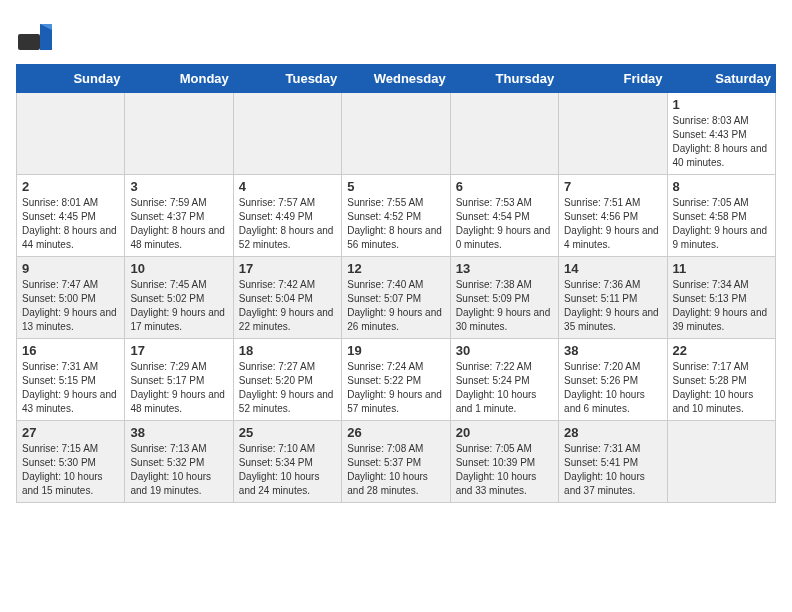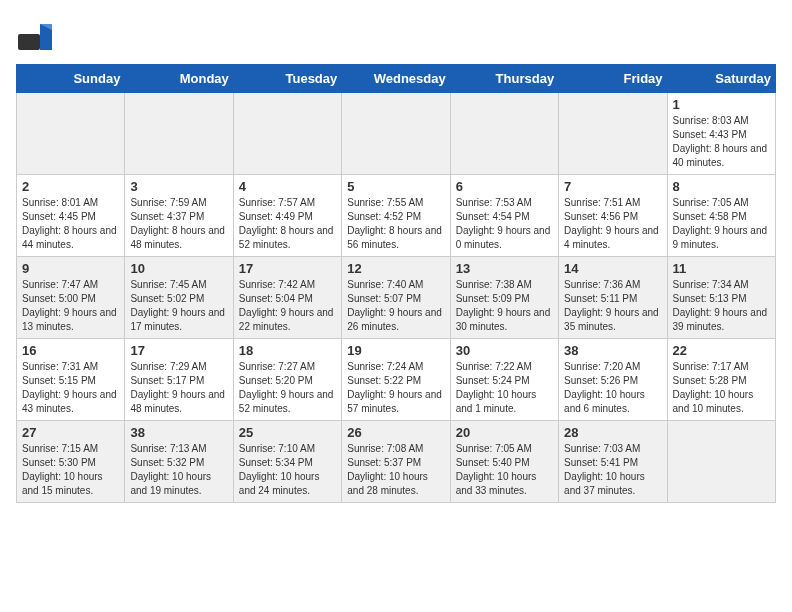--- a/index.html
+++ b/index.html
@@ -293,25 +293,25 @@
         </td>
         <td class="shaded">
           <span class="day-number">26</span>
           <div class="day-info">Sunrise: 7:08 AM
 Sunset: 5:37 PM
 Daylight: 10 hours and 28 minutes.</div>
         </td>
         <td class="shaded">
           <span class="day-number">20</span>
           <div class="day-info">Sunrise: 7:05 AM
-Sunset: 5:40 PM
+Sunset: 10:39 PM
 Daylight: 10 hours and 33 minutes.</div>
         </td>
         <td class="shaded">
           <span class="day-number">28</span>
-          <div class="day-info">Sunrise: 7:03 AM
+          <div class="day-info">Sunrise: 7:31 AM
 Sunset: 5:41 PM
 Daylight: 10 hours and 37 minutes.</div>
         </td>
         <td class="shaded"></td>
       </tr>
     </tbody>
 </table>
 
 </body></html>

